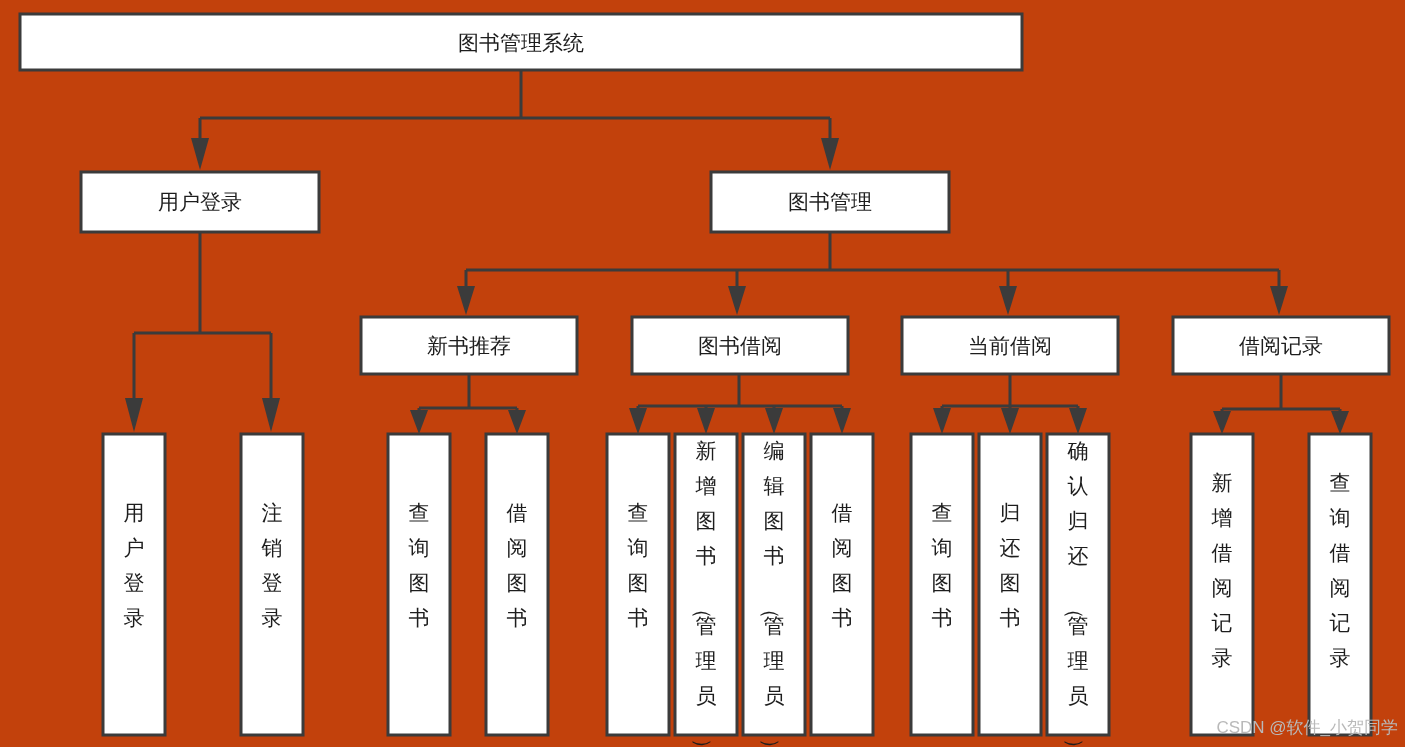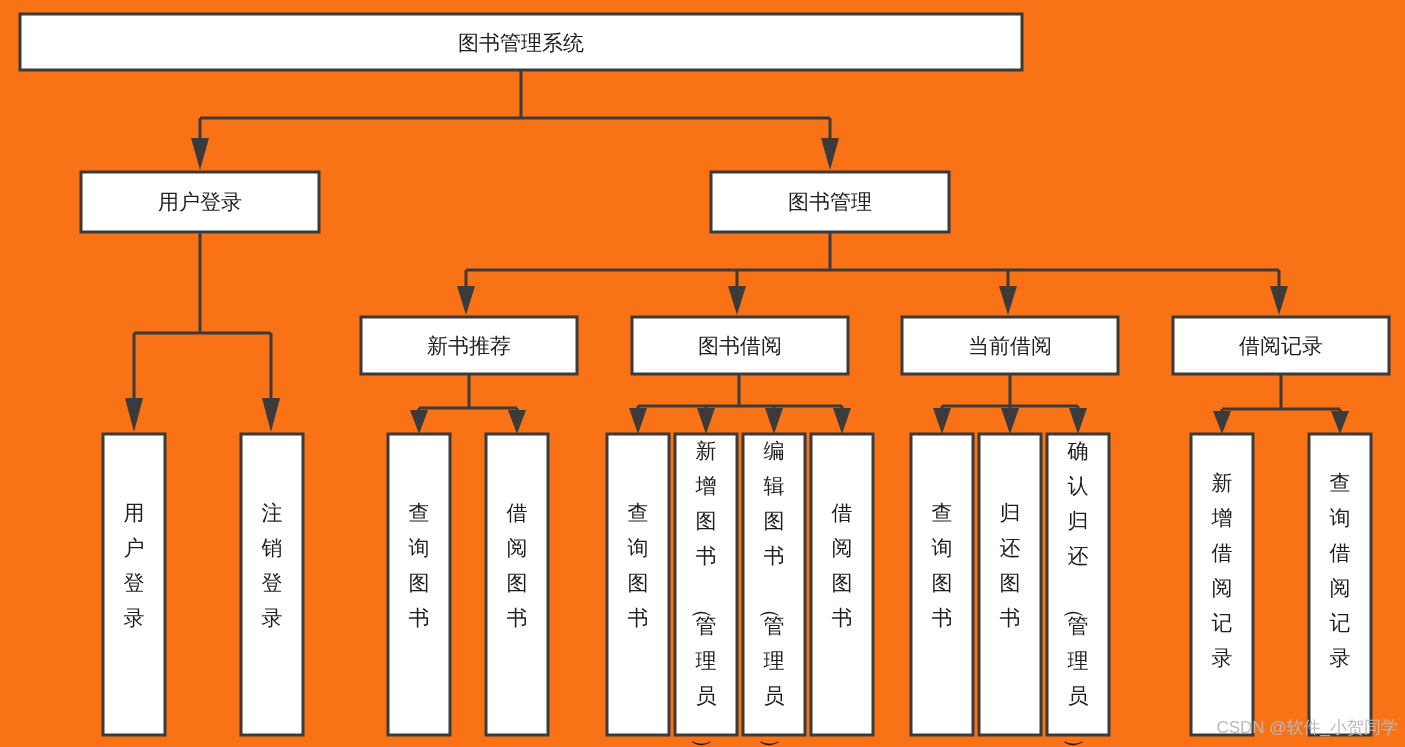--- a/index.html
+++ b/index.html
@@ -8,21 +8,21 @@
     padding: 0;
     background: #ffffff;
   }
   body {
     font-family: "Liberation Sans", "DejaVu Sans", sans-serif;
   }
   #diagram-root {
     position: relative;
     width: 1405px;
     height: 747px;
-    background: #f97316;
+    background: #c2410c;
     overflow: hidden;
   }
   svg#flow-svg {
     position: absolute;
     left: 0;
     top: 0;
     width: 1405px;
     height: 747px;
     display: block;
   }

